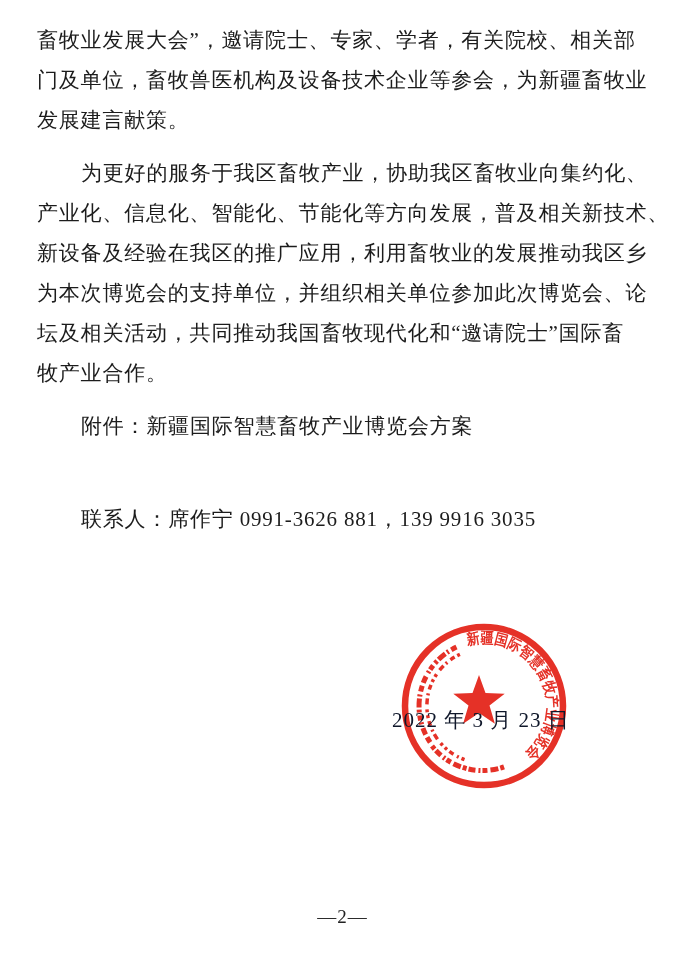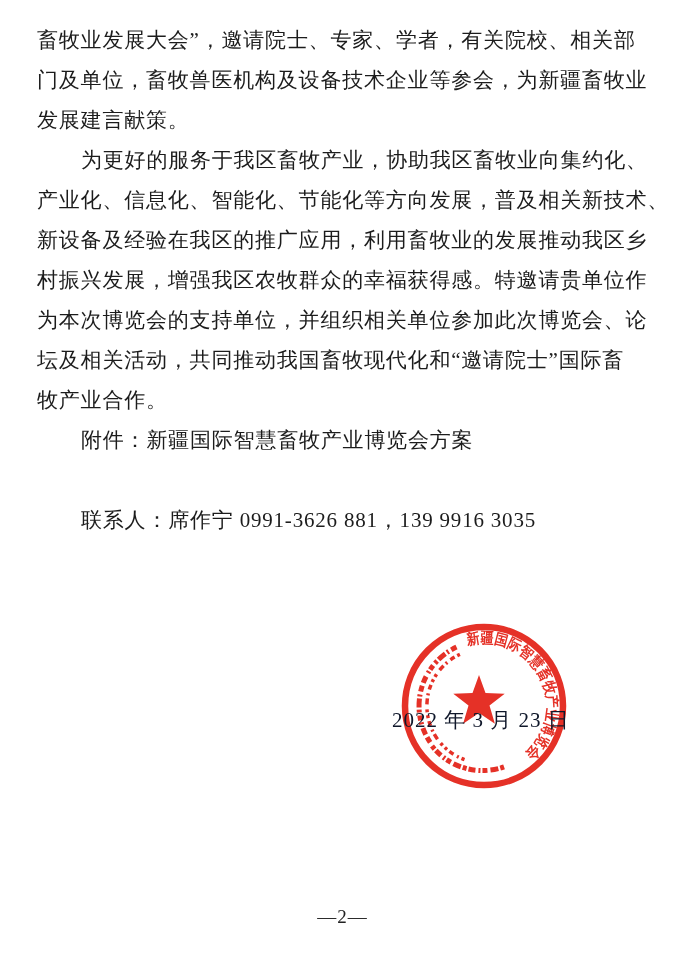--- a/index.html
+++ b/index.html
@@ -18,21 +18,21 @@
     width:620px;
   }
   .tl {
     font-size:21px;
     line-height:40px;
     height:40px;
     letter-spacing:0.8px;
     white-space:nowrap;
     overflow:visible;
   }
-  .ind { padding-left:44px; }
+  .ind { padding-left:44px;margin-top:13px; }
   .date-text {
     position:absolute;
     left:392px; top:706px;
     font-size:21px;
     letter-spacing:1px;
     white-space:nowrap;
     z-index:3;
     color:#0f172a;
   }
   .page-number {
@@ -57,21 +57,20 @@
 
 <div class="page">
 
   <div class="body-text">
     <div class="tl">畜牧业发展大会”，邀请院士、专家、学者，有关院校、相关部</div>
     <div class="tl">门及单位，畜牧兽医机构及设备技术企业等参会，为新疆畜牧业</div>
     <div class="tl">发展建言献策。</div>
     <div class="tl ind">为更好的服务于我区畜牧产业，协助我区畜牧业向集约化、</div>
     <div class="tl">产业化、信息化、智能化、节能化等方向发展，普及相关新技术、</div>
     <div class="tl">新设备及经验在我区的推广应用，利用畜牧业的发展推动我区乡</div>
-    <div class="tl">村振兴发展，增强我区农牧群众的幸福获得感。特邀请贵单位作</div>
     <div class="tl">为本次博览会的支持单位，并组织相关单位参加此次博览会、论</div>
     <div class="tl">坛及相关活动，共同推动我国畜牧现代化和“邀请院士”国际畜</div>
     <div class="tl">牧产业合作。</div>
     <div class="tl ind">附件：新疆国际智慧畜牧产业博览会方案</div>
     <div class="tl"></div>
     <div class="tl ind">联系人：席作宁 0991-3626 881，139 9916 3035</div>
   </div>
 
   <div class="stamp">
     <svg viewBox="0 0 200 200" xmlns="http://www.w3.org/2000/svg">

